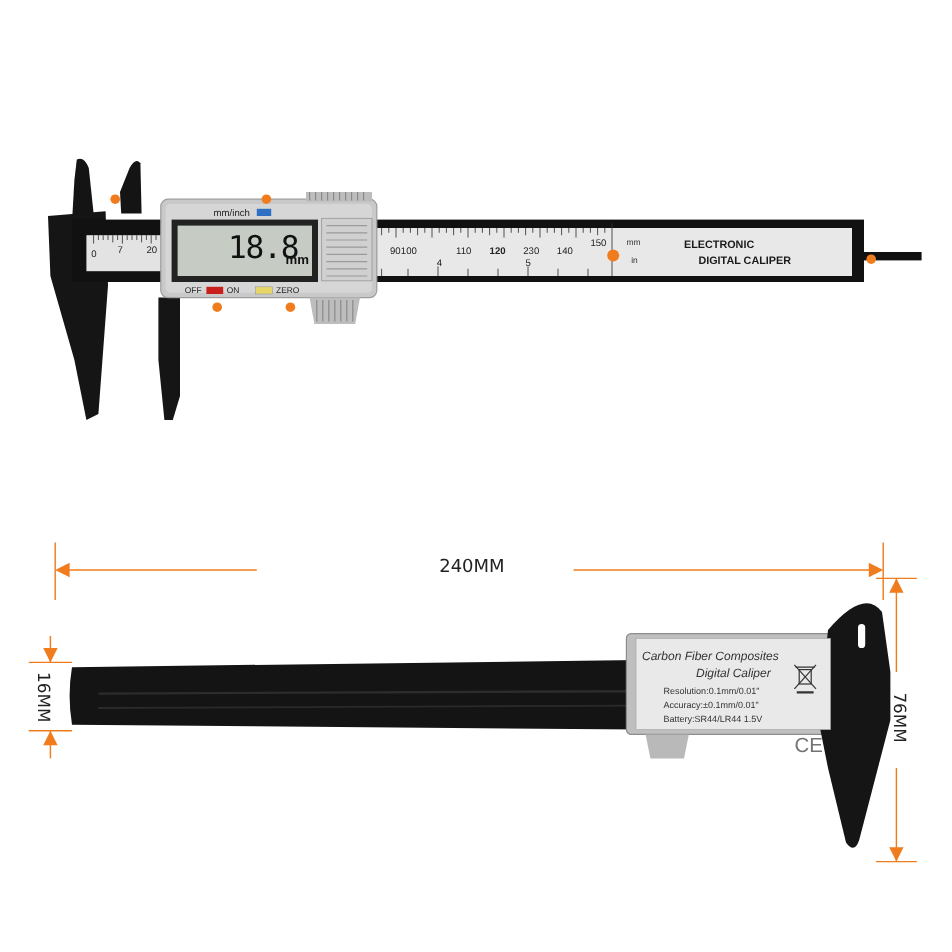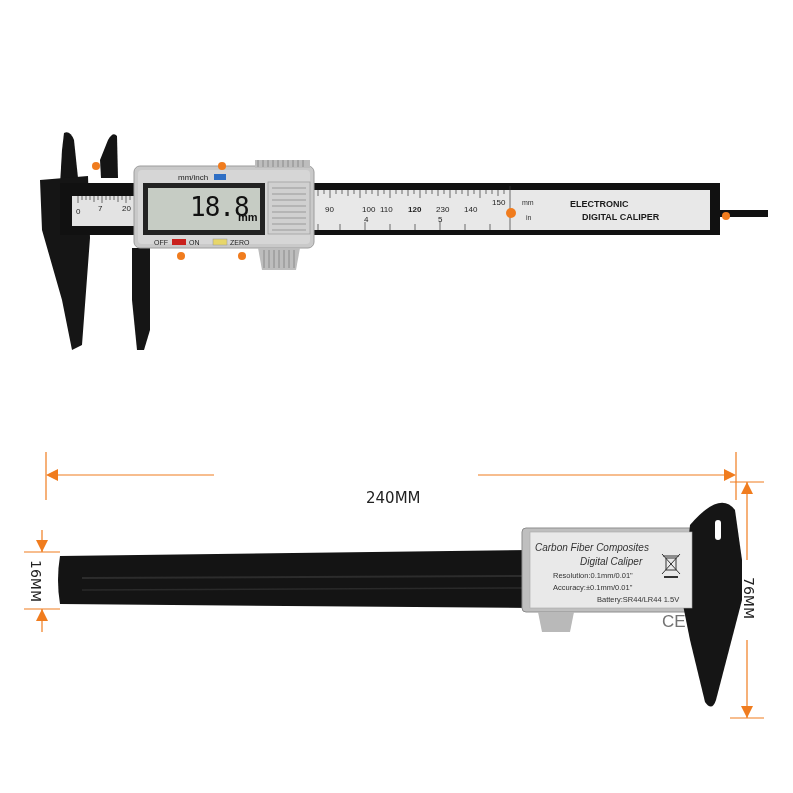--- a/index.html
+++ b/index.html
@@ -192,21 +192,21 @@
     <path d="M747 482 L741 494 L753 494 Z" stroke="none"></path>
     <path d="M747 718 L741 706 L753 706 Z" stroke="none"></path>
   </g>
 </svg>
 
 <div class="abs txt-s" style="left:76px;top:207px;font-size:8px;color:#222;">0</div>
 <div class="abs txt-s" style="left:98px;top:204px;font-size:8px;color:#222;">7</div>
 <div class="abs txt-s" style="left:122px;top:204px;font-size:8px;color:#222;">20</div>
 
 <div class="abs txt-s" style="left:325px;top:205px;font-size:8px;color:#222;">90</div>
-<div class="abs txt-s" style="left:362px;top:205px;font-size:8px;color:#222;">100</div>
+<div class="abs txt-s" style="left:334px;top:205px;font-size:8px;color:#222;">100</div>
 <div class="abs txt-s" style="left:380px;top:205px;font-size:8px;color:#222;">110</div>
 <div class="abs txt-s" style="left:408px;top:205px;font-size:8px;color:#222;font-weight:bold;">120</div>
 <div class="abs txt-s" style="left:436px;top:205px;font-size:8px;color:#222;">230</div>
 <div class="abs txt-s" style="left:464px;top:205px;font-size:8px;color:#222;">140</div>
 <div class="abs txt-s" style="left:492px;top:198px;font-size:8px;color:#222;">150</div>
 <div class="abs txt-s" style="left:364px;top:215px;font-size:8px;color:#222;">4</div>
 <div class="abs txt-s" style="left:438px;top:215px;font-size:8px;color:#222;">5</div>
 
 <div class="abs txt-s" style="left:522px;top:199px;font-size:7px;color:#333;">mm</div>
 <div class="abs txt-s" style="left:526px;top:214px;font-size:7px;color:#333;">in</div>
@@ -217,18 +217,18 @@
 <div class="abs lcd-digits" style="left:190px;top:192px;font-size:26px;color:#111;letter-spacing:-1px;">18.8</div>
 <div class="abs txt-s" style="left:238px;top:211px;font-size:11px;font-weight:bold;color:#111;">mm</div>
 <div class="abs txt-s" style="left:154px;top:239px;font-size:7px;color:#222;">OFF</div>
 <div class="abs txt-s" style="left:189px;top:239px;font-size:7px;color:#222;">ON</div>
 <div class="abs txt-s" style="left:230px;top:239px;font-size:7px;color:#222;">ZERO</div>
 
 <div class="abs txt-s" style="left:535px;top:542px;font-size:10px;font-style:italic;color:#333;">Carbon Fiber Composites</div>
 <div class="abs txt-s" style="left:580px;top:556px;font-size:10px;font-style:italic;color:#333;">Digital Caliper</div>
 <div class="abs txt-s" style="left:553px;top:571px;font-size:7.5px;color:#333;">Resolution:0.1mm/0.01"</div>
 <div class="abs txt-s" style="left:553px;top:583px;font-size:7.5px;color:#333;">Accuracy:±0.1mm/0.01"</div>
-<div class="abs txt-s" style="left:553px;top:595px;font-size:7.5px;color:#333;margin-left:44px;">Battery:SR44/LR44 1.5V</div>
+<div class="abs txt-s" style="left:553px;top:595px;font-size:7.5px;color:#333;">Battery:SR44/LR44 1.5V</div>
 <div class="abs txt-s" style="left:662px;top:612px;font-size:17px;color:#737373;">CE</div>
 
-<div class="dim-label" style="left:366px;top:489px;">240MM</div>
+<div class="dim-label" style="left:366px;top:463px;">240MM</div>
 <div class="dim-label" style="left:15px;top:573px;transform:rotate(90deg);transform-origin:center;font-size:14px;">16MM</div>
 <div class="dim-label" style="left:728px;top:590px;transform:rotate(90deg);transform-origin:center;font-size:14px;">76MM</div>
 
 </body></html>

